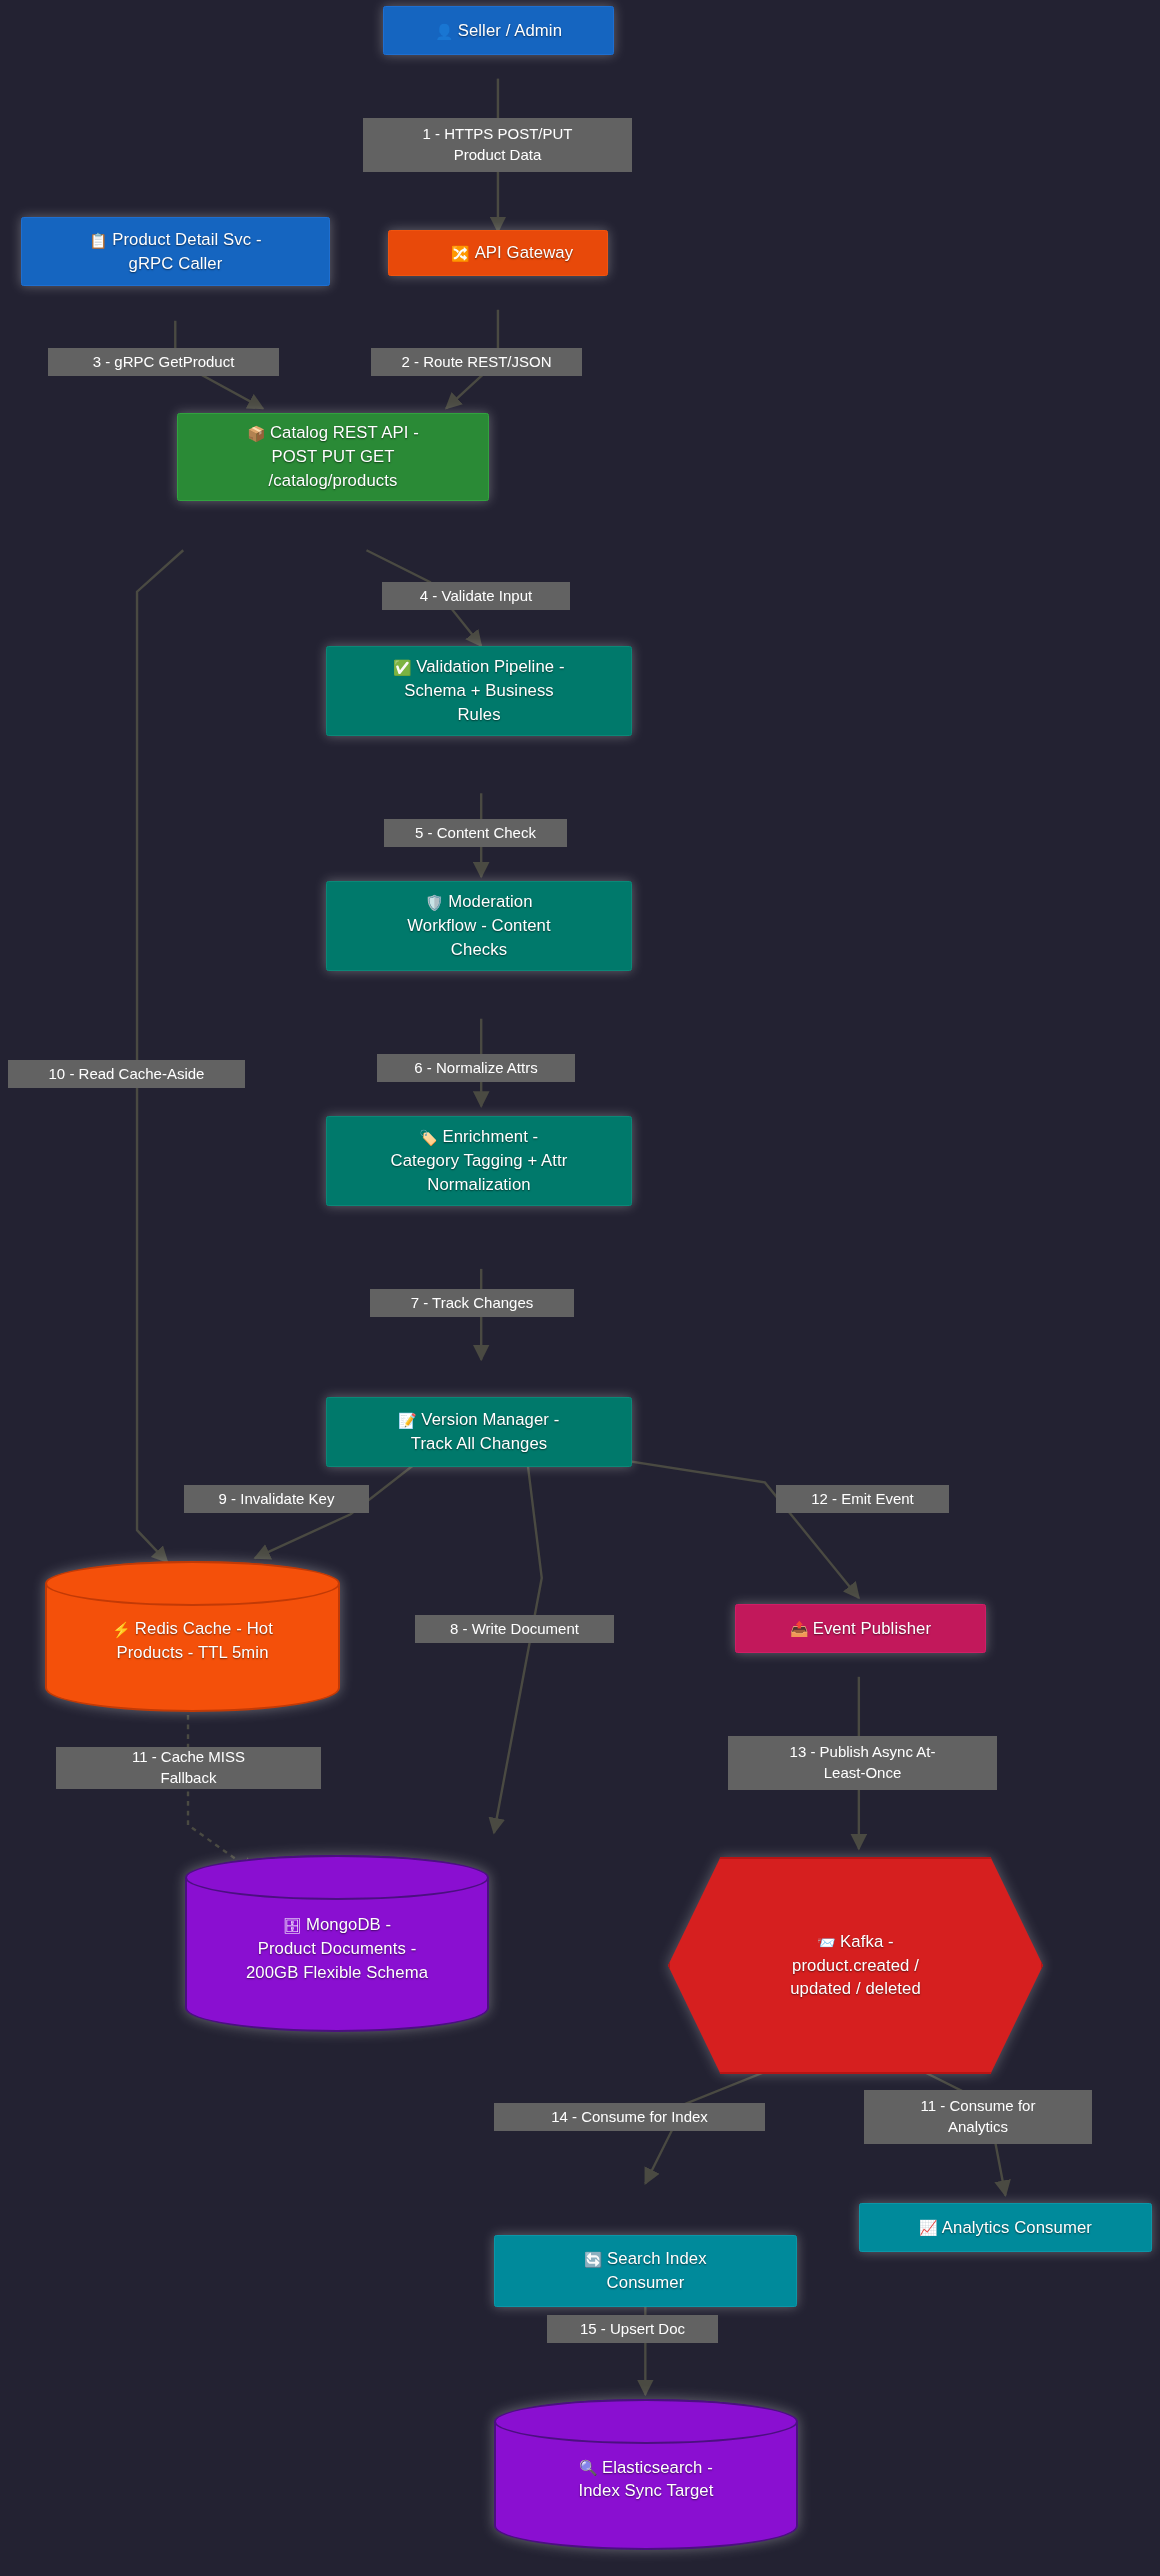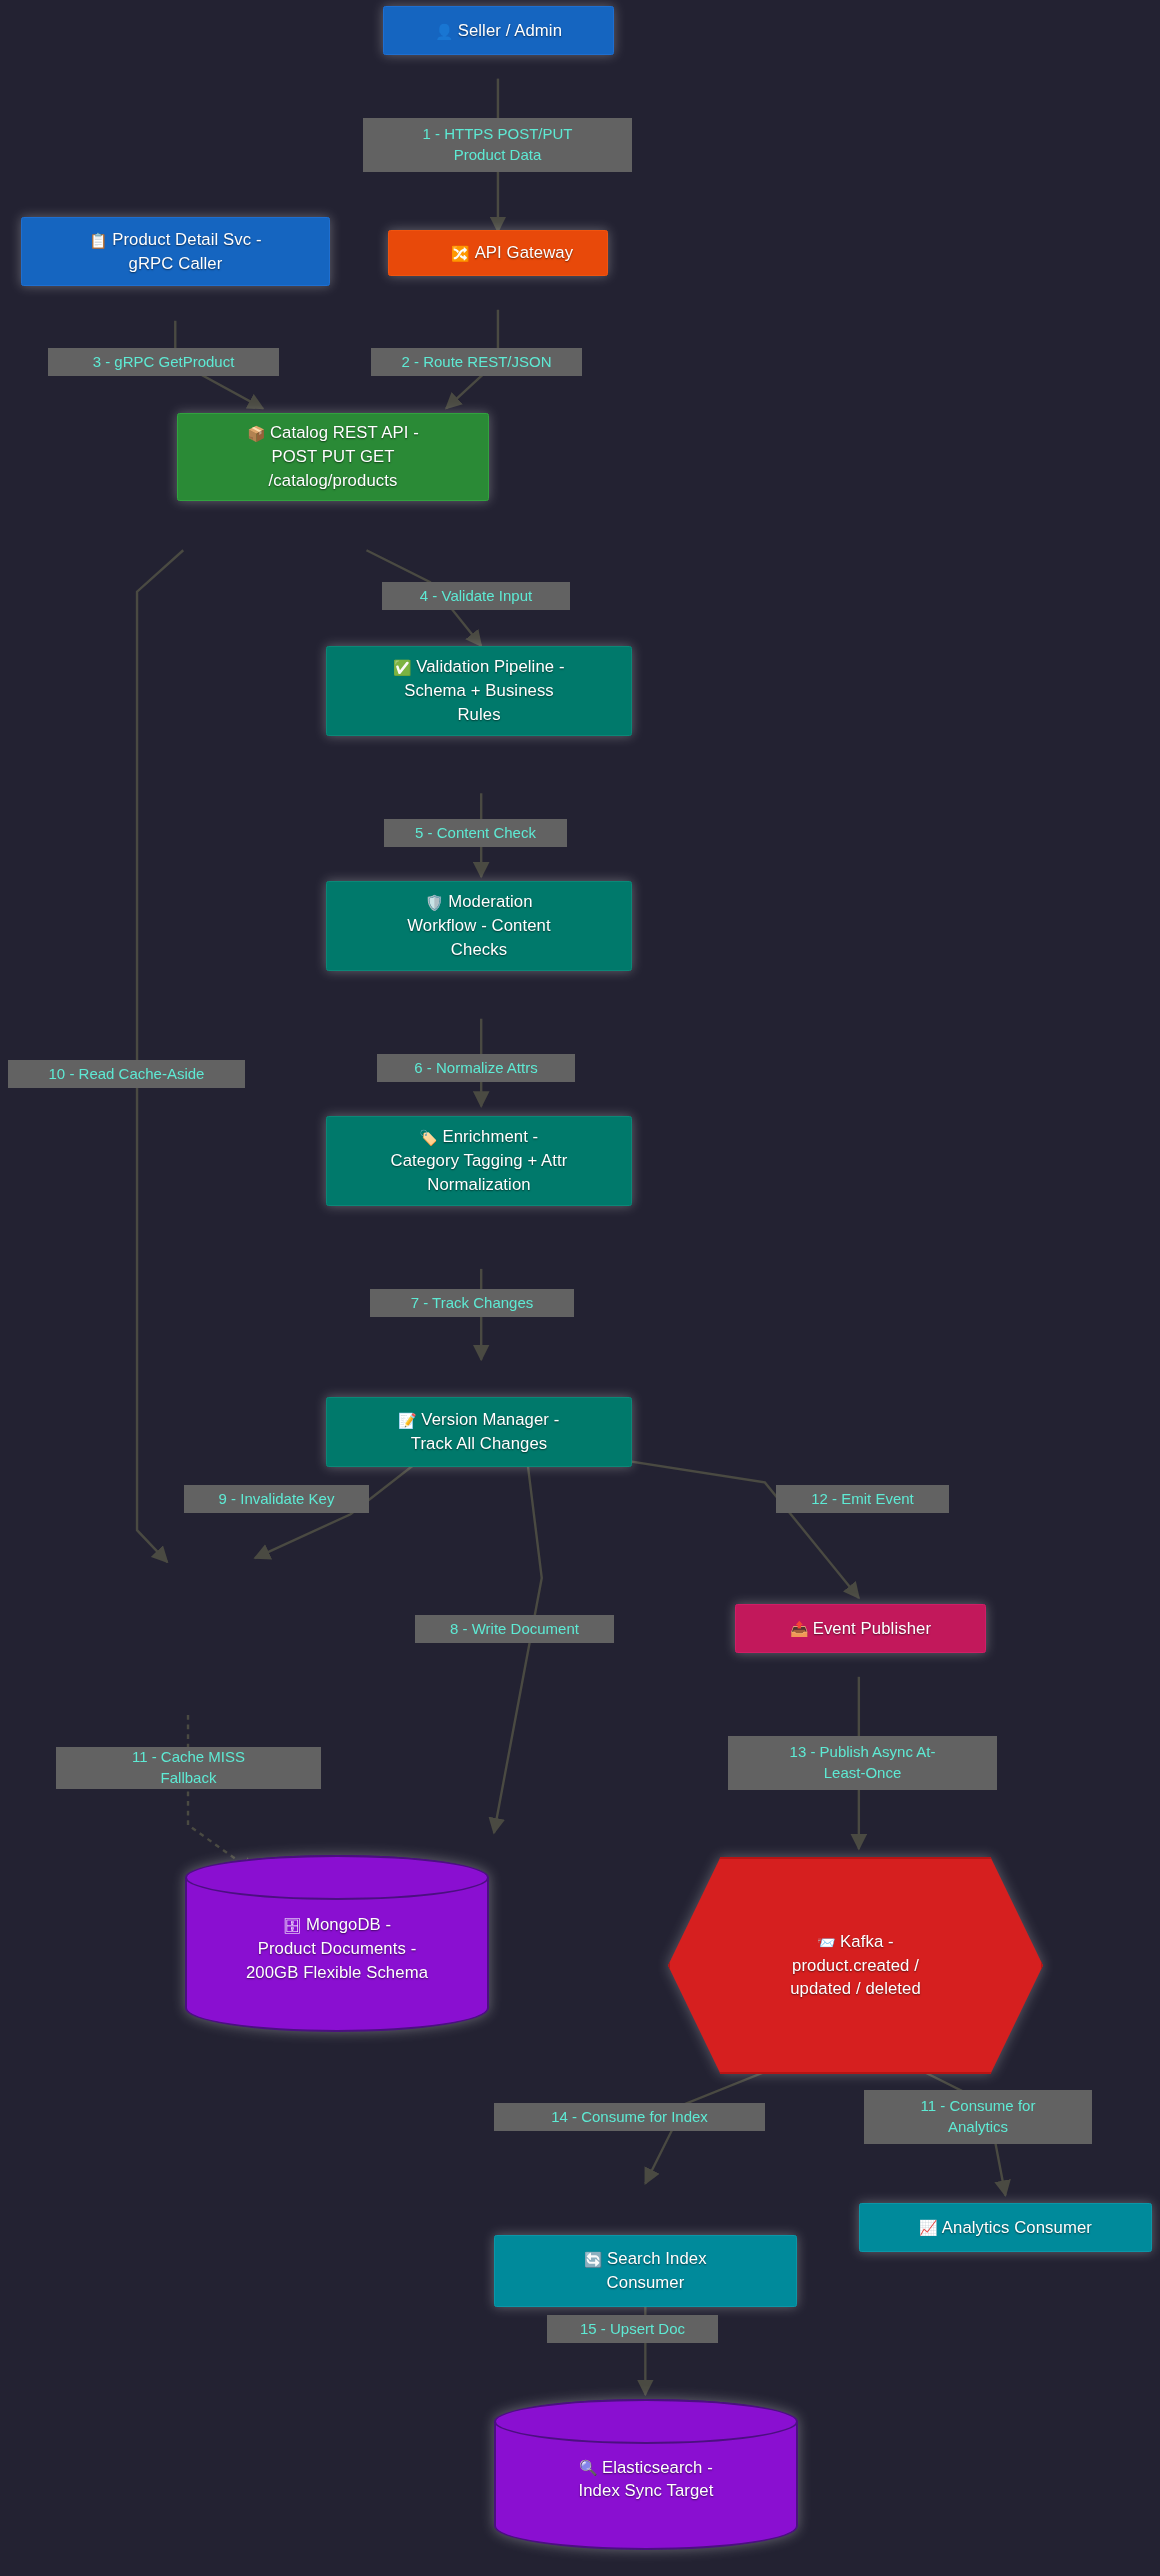--- a/index.html
+++ b/index.html
@@ -106,21 +106,21 @@
     clip-path: polygon(14% 0%, 86% 0%, 100% 50%, 86% 100%, 14% 100%, 0% 50%);
     z-index: 0;
   }
   .hex .ntext { position: relative; z-index: 2; }
 
   
   .elabel {
     position: absolute;
     box-sizing: border-box;
     background: #626262;
-    color: #5eead4;
+    color: #ffffff;
     font-size: 15px;
     line-height: 1.38;
     text-align: center;
     padding: 3.2px 5.6px;
     display: flex;
     align-items: center;
     justify-content: center;
     white-space: pre-line;
   }
 </style>
@@ -206,20 +206,26 @@
     <span class="ntext"><span class="ico">🏷️</span><span style="white-space:pre-line">Enrichment  -
 Category Tagging + Attr
 Normalization</span></span>
   </div>
 
   <div class="node rect teal" style="left:326px; top:1363px; width:306px; height:70px;margin-top:34px;">
     <span class="ntext"><span class="ico">📝</span><span style="white-space:pre-line">Version Manager  -
 Track All Changes</span></span>
   </div>
 
+  <div class="node cyl cyl-orange" style="left:45px; top:1561px; width:295px; height:151px; padding-top:16px;">
+    <span class="cylbody"></span>
+    <span class="cyltop"></span>
+    <span class="ntext"><span class="ico">⚡</span><span style="white-space:pre-line">Redis Cache  -  Hot
+Products  -  TTL 5min</span></span>
+  </div>
 
   <div class="node rect pink" style="left:735px; top:1604px; width:251px; height:49px;">
     <span class="ntext"><span class="ico">📤</span><span>Event Publisher</span></span>
   </div>
 
   <div class="node cyl cyl-purple" style="left:185px; top:1855px; width:304px; height:177px; padding-top:19px;">
     <span class="cylbody"></span>
     <span class="cyltop"></span>
     <span class="ntext"><span class="ico">🗄</span><span style="white-space:pre-line">MongoDB  -
 Product Documents  -

